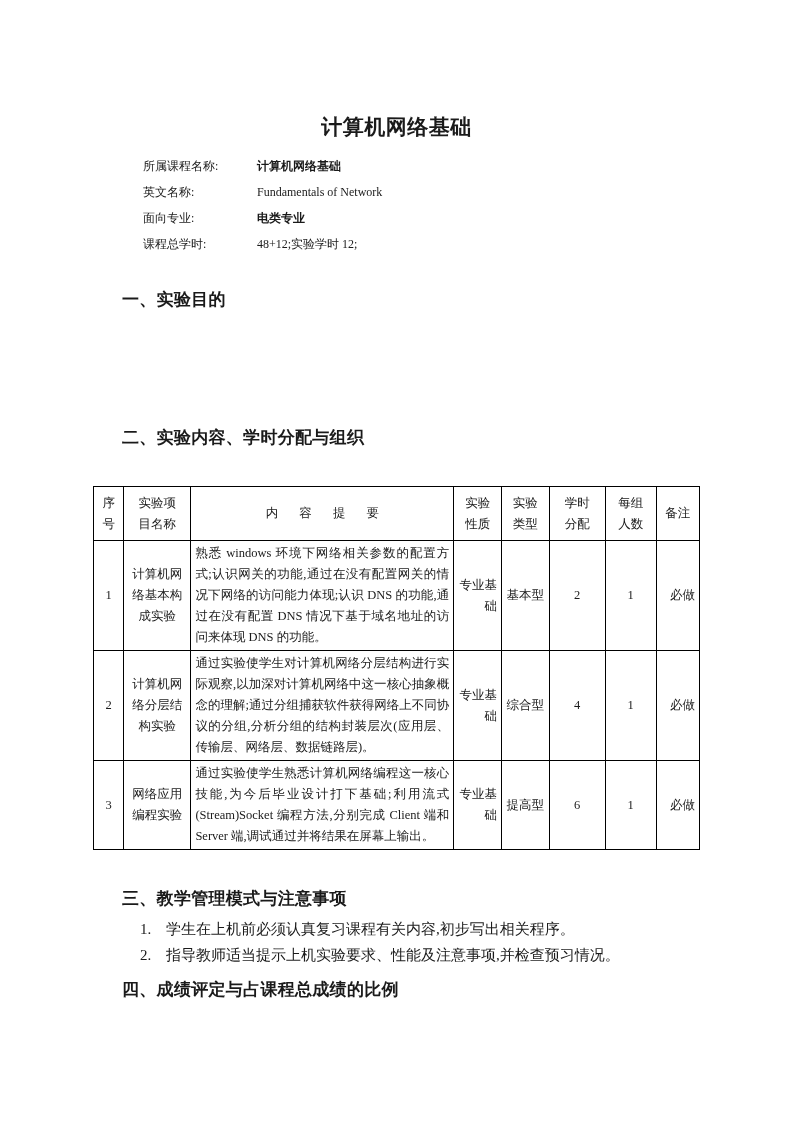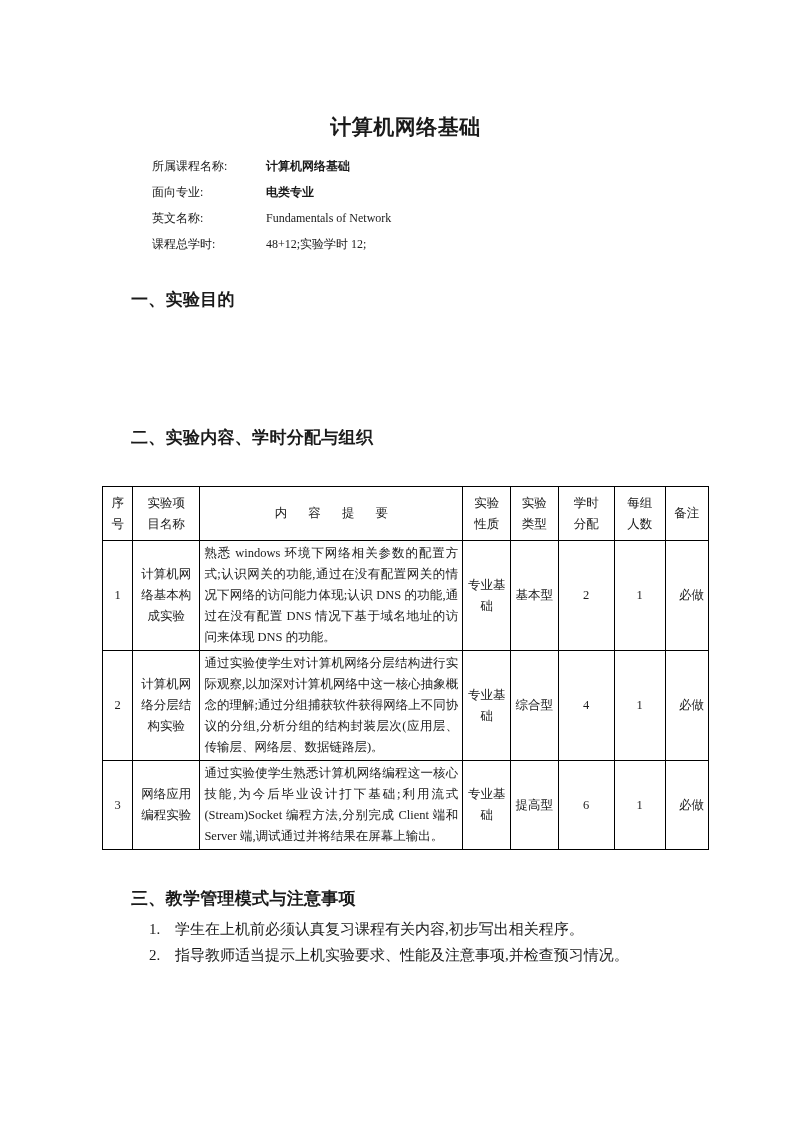--- a/index.html
+++ b/index.html
@@ -14,21 +14,20 @@
     font-family: "Liberation Serif", "DejaVu Serif", serif;
     color: #1a1a1a;
     overflow: hidden;
   }
   .page {
     position: absolute;
     left: 0; top: 0;
     width: 754px;
     height: 1122px;
     box-sizing: border-box;
-    margin-left: 9px;
   }
 
   
   .doc-title {
     position: absolute;
     left: 0;
     top: 113px;
     width: 793px;
     text-align: center;
     font-size: 21px;
@@ -103,21 +102,21 @@
     border: 1px solid #000000;
     font-size: 12.5px;
     line-height: 21px;
     padding: 2px 4px;
     vertical-align: middle;
     box-sizing: border-box;
   }
   .c-seq    { width: 28px;  text-align: center; }
   .c-name   { width: 62px;  text-align: center; }
   .c-desc   { width: 243px; text-align: justify; text-justify: inter-ideograph; line-height: 23px; }
-  .c-nature { width: 44px;  text-align: center; }
+  .c-nature { width: 44px;  text-align: right; }
   .c-type   { width: 44px;  text-align: center; }
   .c-hours  { width: 52px;  text-align: center; }
   .c-people { width: 47px;  text-align: center; }
   .c-note   { width: 40px;  text-align: right; }
 
   thead td, .hdr td {
     text-align: center;
     vertical-align: middle;
     height: 54px;
   }
@@ -157,26 +156,26 @@
 <div class="page">
 
   <div class="doc-title">计算机网络基础</div>
 
   <div class="meta-block">
     <div class="meta-row">
       <span class="meta-label">所属课程名称:</span>
       <span class="meta-value bold">计算机网络基础</span>
     </div>
     <div class="meta-row">
+      <span class="meta-label">英文名称:</span>
+      <span class="meta-value">Fundamentals of Network</span>
+    </div>
+    <div class="meta-row">
       <span class="meta-label">面向专业:</span>
       <span class="meta-value bold">电类专业</span>
-    </div>
-    <div class="meta-row">
-      <span class="meta-label">英文名称:</span>
-      <span class="meta-value">Fundamentals of Network</span>
     </div>
     <div class="meta-row">
       <span class="meta-label">课程总学时:</span>
       <span class="meta-value">48+12;实验学时 12;</span>
     </div>
   </div>
 
   <div class="sec-head" id="sec1">一、实验目的</div>
 
   <div class="sec-head" id="sec2">二、实验内容、学时分配与组织</div>
@@ -254,14 +253,15 @@
     <li>
       <span class="num">1.</span>
       <span>学生在上机前必须认真复习课程有关内容,初步写出相关程序。</span>
     </li>
     <li>
       <span class="num">2.</span>
       <span>指导教师适当提示上机实验要求、性能及注意事项,并检查预习情况。</span>
     </li>
   </ol>
 
+  <div class="sec-head" id="sec4">四、成绩评定与占课程总成绩的比例</div>
 
 </div>
 
 </body></html>

